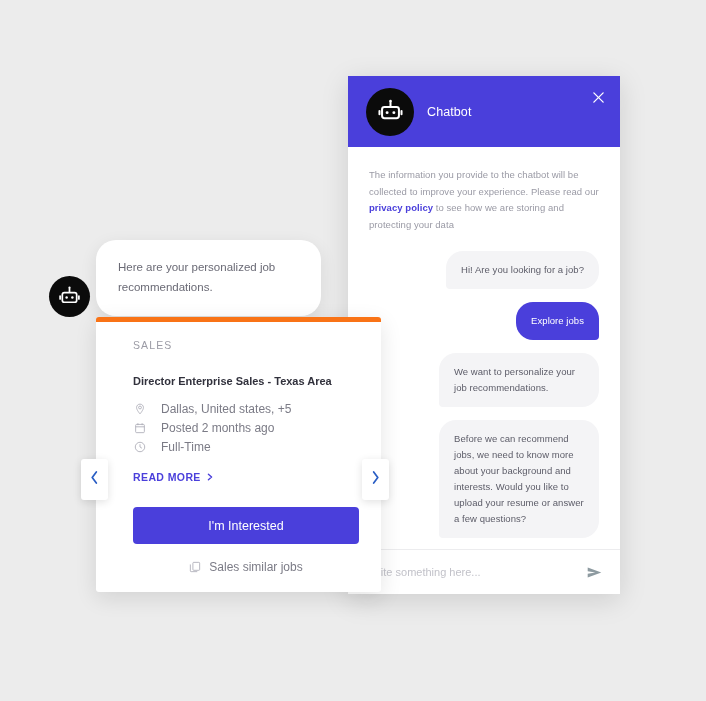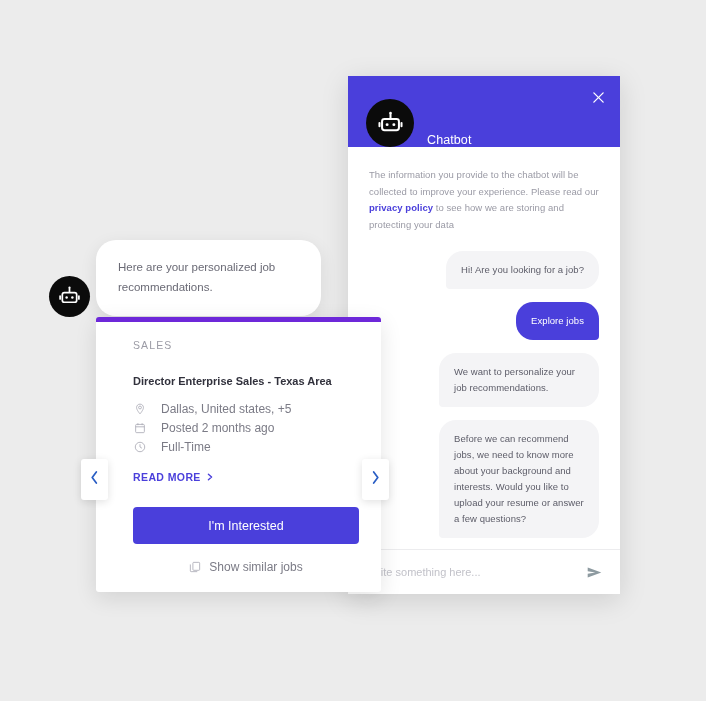--- a/index.html
+++ b/index.html
@@ -28,21 +28,21 @@
     box-shadow: 0 6px 26px rgba(0,0,0,0.13);
     overflow: hidden;
     z-index: 5;
   }
 
   .chatbot-header {
     position: relative;
     height: 71px;
     background: #4a3fdb;
     display: flex;
-    align-items: flex-end;
+    align-items: center;
     padding-left: 18px;
   }
 
   .bot-avatar-header {
     width: 48px;
     height: 48px;
     border-radius: 50%;
     background: #0b0b0b;
     display: flex;
     align-items: center;
@@ -179,21 +179,21 @@
     z-index: 9;
   }
 
   
   .job-card {
     position: absolute;
     left: 96px;
     top: 317px;
     width: 285px;
     background: #ffffff;
-    border-top: 5px solid #6d28d9;
+    border-top: 5px solid #f97316;
     border-radius: 3px;
     box-shadow: 0 6px 22px rgba(0,0,0,0.11);
     padding: 17px 22px 18px 37px;
     z-index: 10;
   }
 
   .job-category {
     font-size: 10.5px;
     color: #9b9ba5;
     letter-spacing: 1.1px;
@@ -419,21 +419,21 @@
 
   <button class="interested-btn">I'm Interested</button>
 
   <div class="similar-jobs">
     <span class="copy-icon">
       <svg width="12" height="12" viewBox="0 0 16 16" fill="none" stroke="#a9a9b4" stroke-width="1.1">
         <rect x="5.2" y="1.8" width="9" height="10.6" rx="1.1"></rect>
         <path d="M11 14.2 H2.9 A1.1 1.1 0 0 1 1.8 13.1 V4.6"></path>
       </svg>
     </span>
-    <span>Show similar jobs</span>
+    <span>Sales similar jobs</span>
   </div>
 
 </div>
 
 <div class="arrow-btn arrow-prev">
   <span>
     <svg width="11" height="15" viewBox="0 0 12 16" fill="none" stroke="#2a5ec4" stroke-width="1.9" stroke-linecap="round" stroke-linejoin="round">
       <polyline points="8,2 3.5,8 8,14"></polyline>
     </svg>
   </span>

